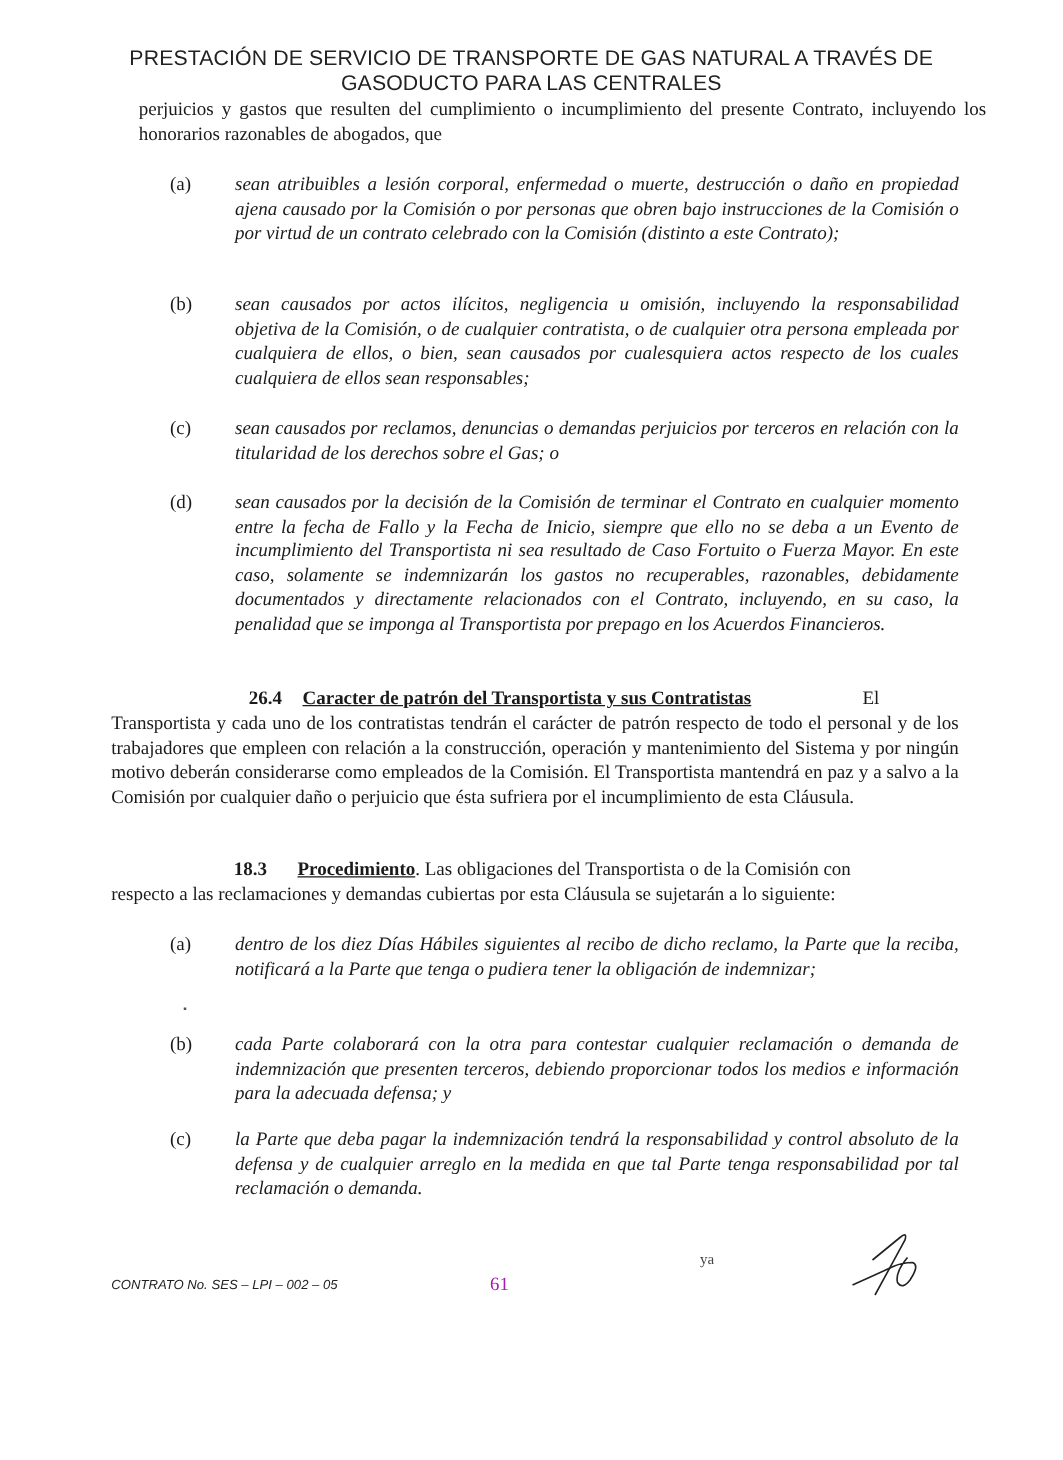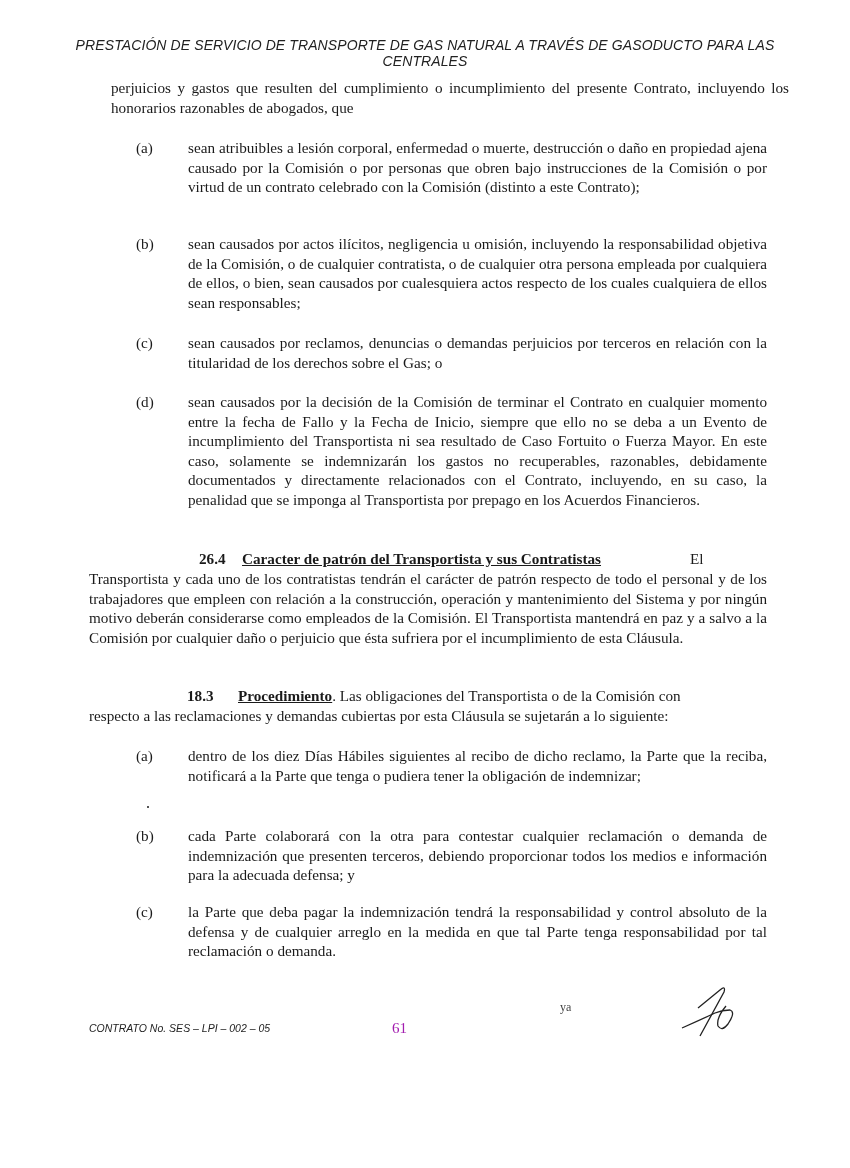--- a/index.html
+++ b/index.html
@@ -1,31 +1,31 @@
 <!DOCTYPE html>
 <html><head>
 <meta charset="utf-8">
 <style>
   html, body { margin: 0; padding: 0; background: #ffffff; }
   body { width: 850px; height: 1168px; position: relative; overflow: hidden; color: #1a1a1a; }
   .page { position: absolute; left: 0; top: 0; width: 850px; height: 1168px; }
   .hdr {
     position: absolute; left: 60px; width: 730px; text-align: center;
-    font-family: "Liberation Sans", sans-serif; font-style: italic;
-    font-size: 14px; letter-spacing: 0.1px; color: #222;
+    font-family: "Liberation Sans", sans-serif; 
+    font-size: 17px; letter-spacing: 0.1px; color: #222;
   }
   .hdr1 { top: 37px; }
   .hdr2 { top: 50px; }
   .body {
     font-family: "Liberation Serif", serif; font-size: 15.2px; color: #1a1a1a;
   }
   .para { position: absolute; left: 89px; width: 678px; line-height: 19.6px; text-align: justify; }
   .item { position: absolute; left: 89px; width: 678px; }
   .item .lbl { position: absolute; left: 47px; top: 0; line-height: 19.6px; }
-  .item .txt { position: absolute; left: 99px; width: 579px; line-height: 19.6px; text-align: justify; }
+  .item .txt { position: absolute; left: 99px; width: 579px; line-height: 19.6px; text-align: justify; font-style: italic; }
   .heading { position: absolute; line-height: 19.6px; }
   .num { font-weight: bold; }
   .ttl { font-weight: bold; text-decoration: underline; }
   .footer-ref {
     position: absolute; left: 89px; top: 1022px;
     font-family: "Liberation Sans", sans-serif; font-style: italic; font-size: 10.5px; color: #222;
   }
   .pgnum { position: absolute; left: 392px; top: 1020px; font-family: "Liberation Serif", serif; font-size: 15px; color: #a21caf; }
   .initials { position: absolute; left: 560px; top: 1000px; font-family: "Liberation Serif", serif; font-size: 12px; color: #444; }
   .sig { position: absolute; left: 670px; top: 980px; }

